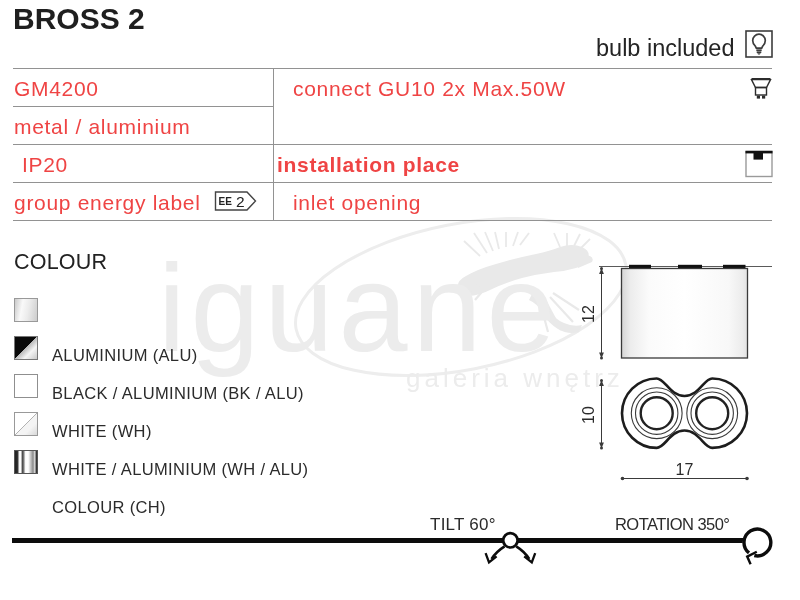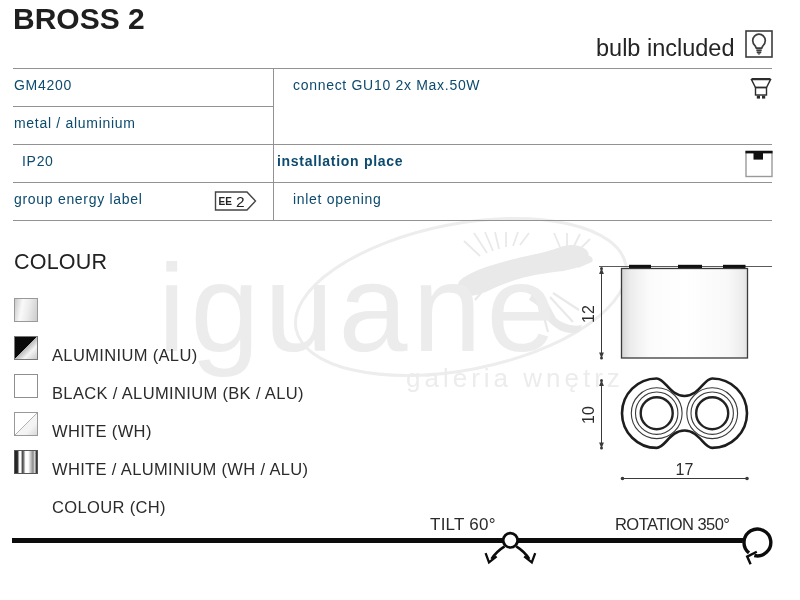--- a/index.html
+++ b/index.html
@@ -1,19 +1,19 @@
 <!DOCTYPE html>
 <html><head>
 <meta charset="utf-8">
 <style>
 html,body{margin:0;padding:0;}
 body{width:800px;height:600px;position:relative;background:#fff;font-family:"Liberation Sans",sans-serif;overflow:hidden;}
 .abs{position:absolute;}
 .hline{position:absolute;background:#929292;height:1.2px;}
-.cell{position:absolute;font-size:14px;color:#0c4a6e;white-space:nowrap;letter-spacing:0.7px;}
+.cell{position:absolute;font-size:21px;color:#ef4444;white-space:nowrap;letter-spacing:0.7px;}
 .lbl{position:absolute;font-size:16.5px;color:#2b2b2b;white-space:nowrap;letter-spacing:0.35px;margin-top:41px;}
 .sw{position:absolute;left:14px;width:24px;height:24px;box-sizing:border-box;}
 </style>
 </head>
 <body>
 
 <div class="abs" style="left:0;top:0;width:636px;height:600px;z-index:0;">
 <svg width="800" height="600" viewBox="0 0 800 600" style="position:absolute;left:0;top:0;">
 
   <g transform="rotate(-11 461 297)">

